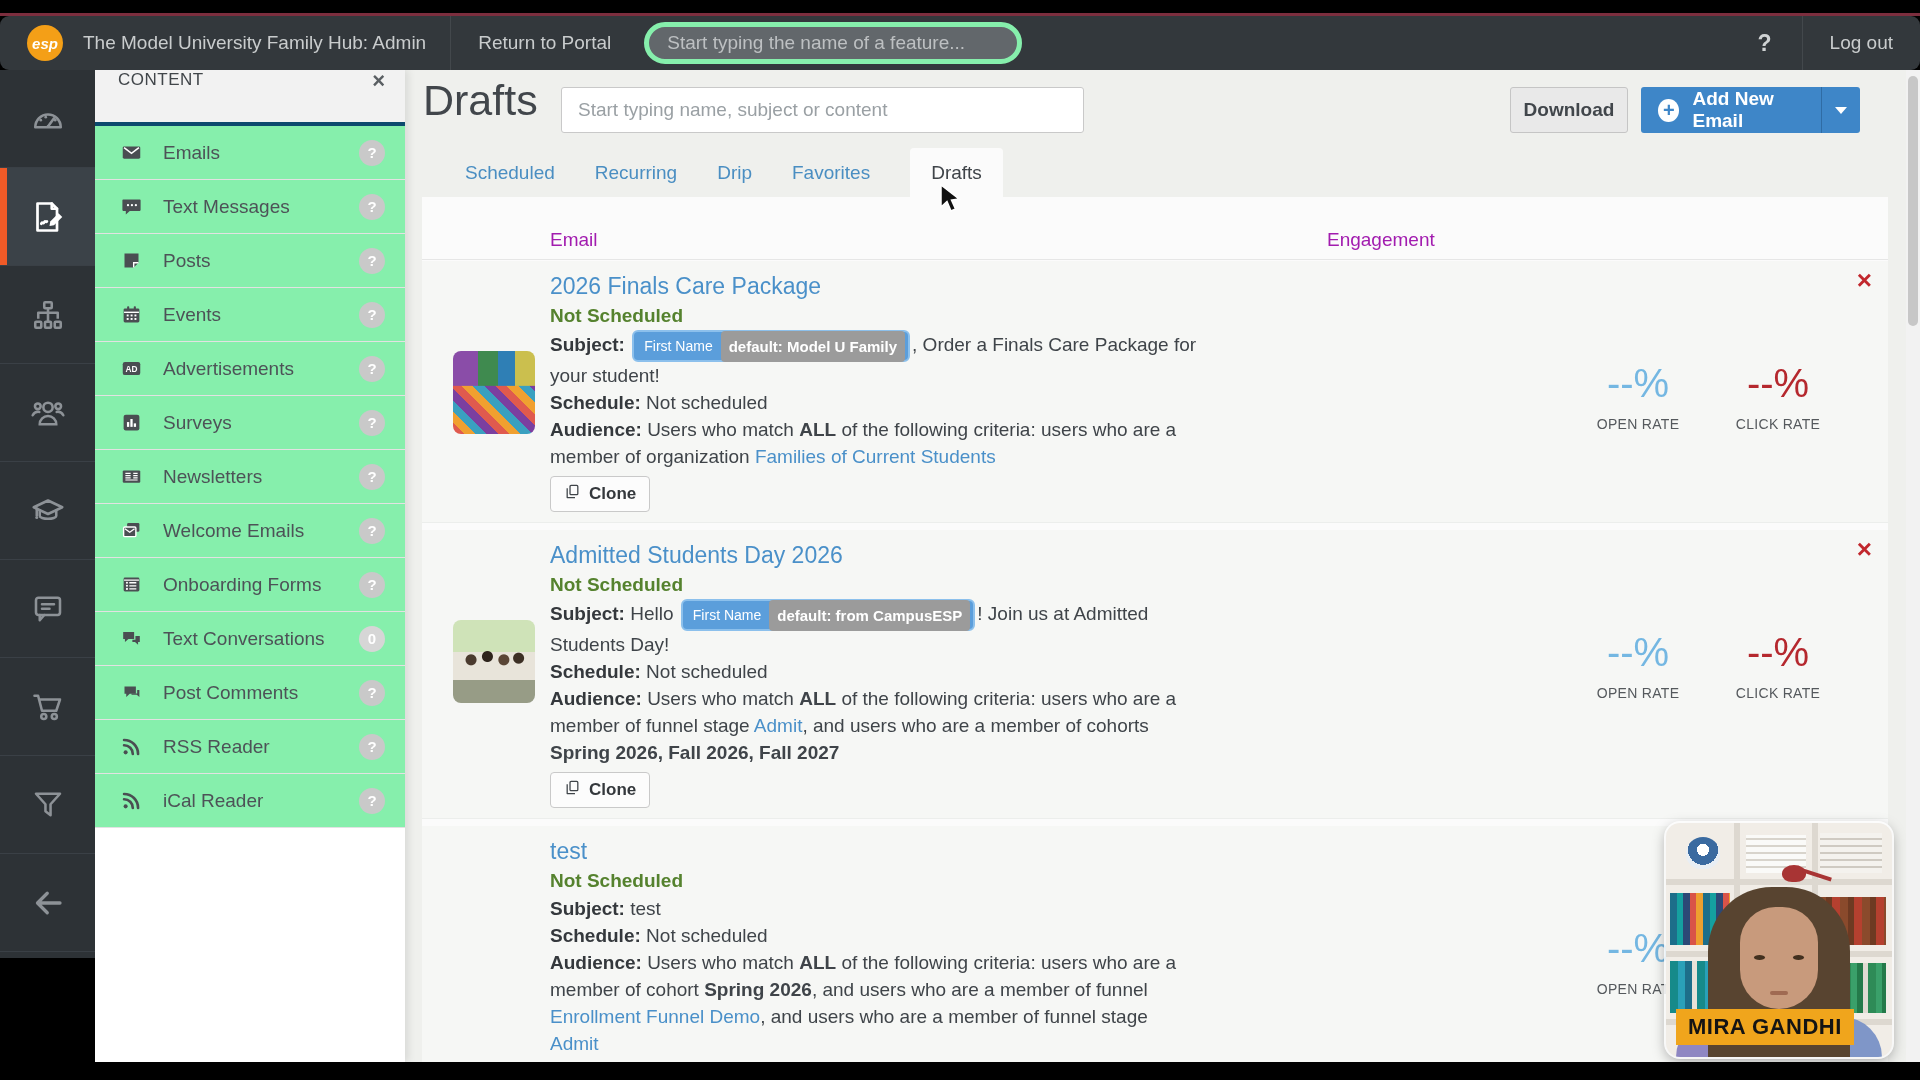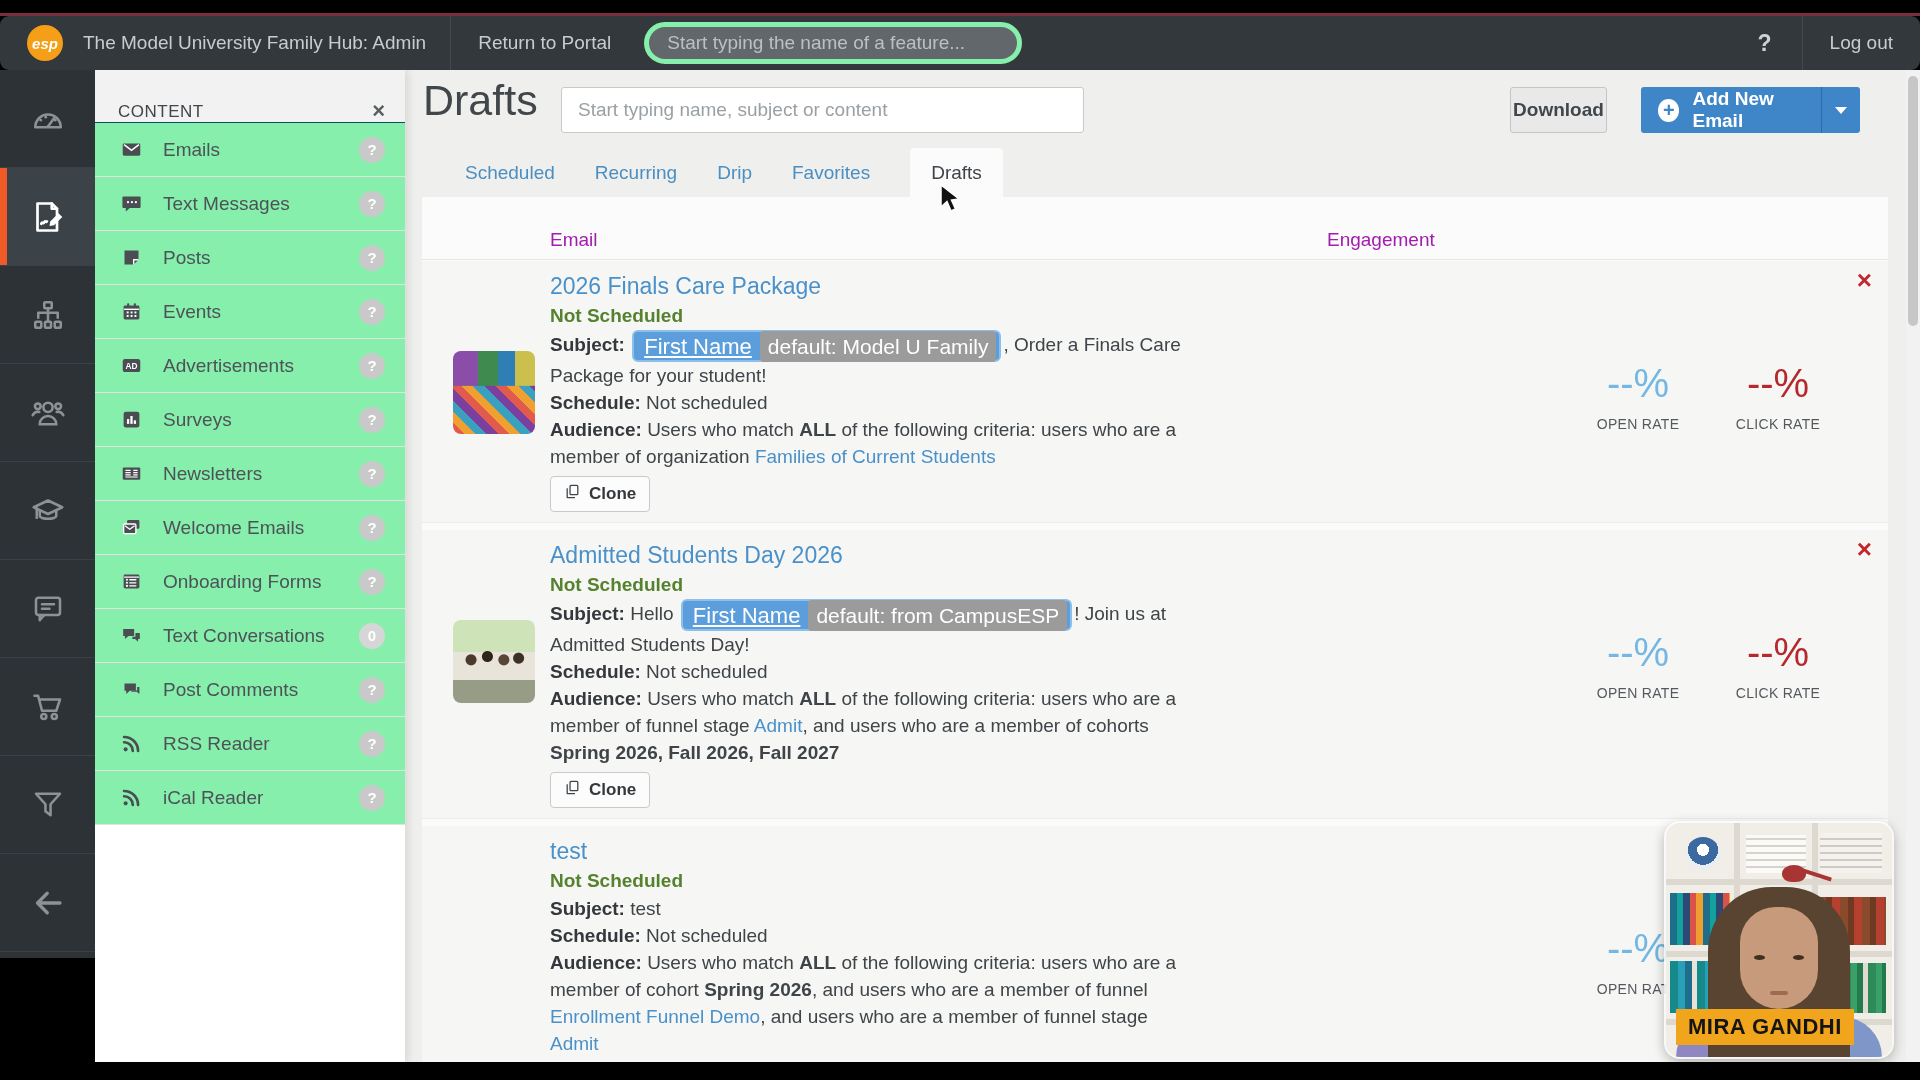--- a/index.html
+++ b/index.html
@@ -25,39 +25,39 @@
   
   .rail{position:absolute;left:0;top:70px;width:95px;height:888px;background:#2d3236;z-index:20;}
   .rail-cell{height:97px;display:flex;align-items:center;justify-content:center;
              border-bottom:1px solid #3a4046;position:relative;cursor:pointer;color:#8d9297;}
   .rail-cell.active{background:#3b4248;color:#fff;}
   .rail-cell.active::before{content:"";position:absolute;left:0;top:0;bottom:0;width:7px;background:#f05a27;}
   .rail-cell svg{width:36px;height:36px;display:block;}
   
   .panel{position:absolute;left:95px;top:70px;width:310px;height:992px;background:#fff;
          box-shadow:3px 0 8px rgba(0,0,0,.10);z-index:15;}
-  .panel-head{height:52px;background:#f2f2f2;border-bottom:1px solid #0c4a6e;display:flex;
-              align-items:flex-end;padding:0 20px 0 23px;}
+  .panel-head{height:52px;background:#f2f2f2;border-bottom:4px solid #0c4a6e;display:flex;
+              align-items:flex-start;padding:0 20px 0 23px;}
   .panel-title{font-size:17px;color:#41464a;letter-spacing:.5px;}
   .panel-close{margin-left:auto;color:#5a5f63;font-size:22px;font-weight:bold;cursor:pointer;line-height:1;}
   .p-item{height:53px;border-bottom:1px solid #e2e2e2;display:flex;align-items:center;
           padding:0 20px 0 26px;cursor:pointer;background:#86efac;color:#4a4e52;}
   .p-item svg{width:21px;height:21px;display:block;}
   .p-label{margin-left:21px;font-size:19px;color:#4d5257;}
   .p-badge{margin-left:auto;width:26px;height:26px;border-radius:50%;background:#c9c9c9;color:#fff;
            font-size:15px;font-weight:bold;display:flex;align-items:center;justify-content:center;}
   .p-badge.zero{background:#d6d6d6;}
   
   .main{position:absolute;left:405px;top:70px;width:1515px;height:992px;background:#eff0ed;}
   .pg-title{position:absolute;left:18px;top:6px;font-size:43px;font-weight:300;color:#41464b;}
   .m-search{position:absolute;left:156px;top:17px;width:523px;height:46px;box-sizing:border-box;
             border:1px solid #c9c9c9;border-radius:3px;background:#fff;padding:0 16px;font-size:19px;
             color:#3f4449;outline:none;font-family:inherit;}
   .m-search::placeholder{color:#9aa0a4;}
-  .btn-download{position:absolute;left:1105px;top:17px;width:97px;height:46px;background:#e9e9e9;
+  .btn-download{position:absolute;left:1105px;top:17px;width:118px;height:46px;background:#e9e9e9;
                 border:1px solid #c5c5c5;border-radius:3px;font-size:19px;font-weight:bold;color:#41464b;
                 display:flex;align-items:center;justify-content:center;cursor:pointer;box-sizing:border-box;}
   .btn-add{position:absolute;left:1236px;top:17px;width:219px;height:46px;background:#3e86c8;
            border-radius:3px;display:flex;align-items:center;color:#fff;cursor:pointer;}
   .plus{width:23px;height:23px;border-radius:50%;background:#fff;color:#3e86c8;font-size:20px;
         font-weight:bold;display:flex;align-items:center;justify-content:center;margin-left:17px;line-height:1;}
   .btn-add .lab{font-size:19px;font-weight:bold;margin-left:13px;}
   .caret-seg{margin-left:auto;width:41px;height:100%;border-left:1px solid #2f6ca5;
              display:flex;align-items:center;justify-content:center;}
   .caret{width:0;height:0;border-left:6px solid transparent;border-right:6px solid transparent;
@@ -73,22 +73,22 @@
   .rows-wrap{position:absolute;top:64px;left:0;right:0;}
   .erow{position:relative;background:#f6f7f5;border-bottom:1px solid #eceeec;margin-bottom:7px;}
   .erow-text{margin-left:128px;width:648px;padding:8px 0 10px;}
   .erow-title{font-size:23px;color:#4a90c9;margin:4px 0 5px;cursor:pointer;}
   .erow-status{font-size:19px;font-weight:bold;color:#55822e;margin-bottom:3px;}
   .erow p{margin:0;font-size:19px;line-height:27px;color:#3f4449;}
   .lbl{color:#34383c;}
   .tlink{color:#4a90c9;cursor:pointer;text-decoration:none;}
   .chip{display:inline-flex;align-items:center;background:#5b9edb;border:2px solid #8cc0ec;
         border-radius:6px;padding:0 3px 0 10px;color:#fff;height:28px;vertical-align:middle;margin:0 2px;}
-  .chip-main{font-size:22px;margin-right:8px;white-space:nowrap;text-decoration:underline;}
-  .chip-default{background:#9b9b9b;border-radius:4px;font-size:21px;font-weight:normal;
+  .chip-main{font-size:14px;margin-right:8px;white-space:nowrap;}
+  .chip-default{background:#9b9b9b;border-radius:4px;font-size:15px;font-weight:bold;
                 padding:2px 8px;white-space:nowrap;}
   .clone-btn{display:inline-flex;align-items:center;margin-top:6px;padding:6px 13px;background:#fcfcfc;
              border:1px solid #c9c9c9;border-radius:4px;font-size:17px;font-weight:bold;color:#34383c;cursor:pointer;text-align:center;}
   .clone-btn svg{width:17px;height:17px;margin-right:8px;}
   .erow-thumb{position:absolute;left:31px;top:90px;width:82px;height:83px;border-radius:8px;overflow:hidden;}
   .t-care-package{background:
       linear-gradient(90deg,#8a4da8 0 30%,#3f8a4f 30% 55%,#2f7fb5 55% 75%,#cbbf4e 75% 100%) top/100% 42% no-repeat,
       repeating-linear-gradient(45deg,#e05a4e 0 8px,#f0a030 8px 16px,#3aa0c0 16px 24px,#7b3fa0 24px 32px);}
   .t-students{background:
       radial-gradient(circle at 22% 48%,#4a3a2e 0 5px,transparent 6px),

